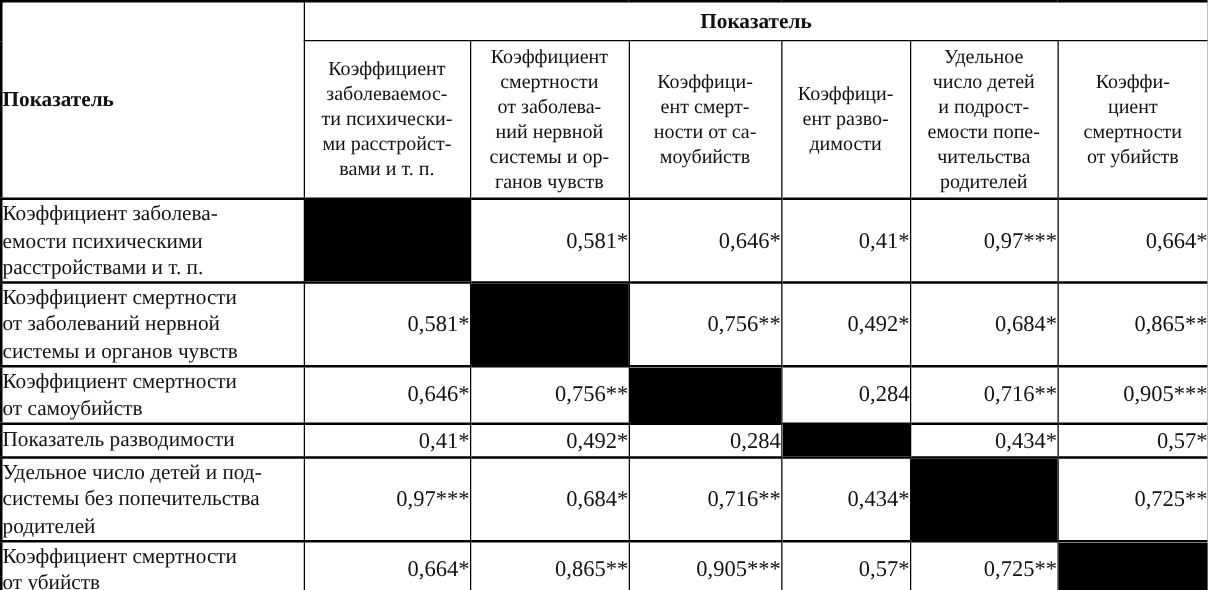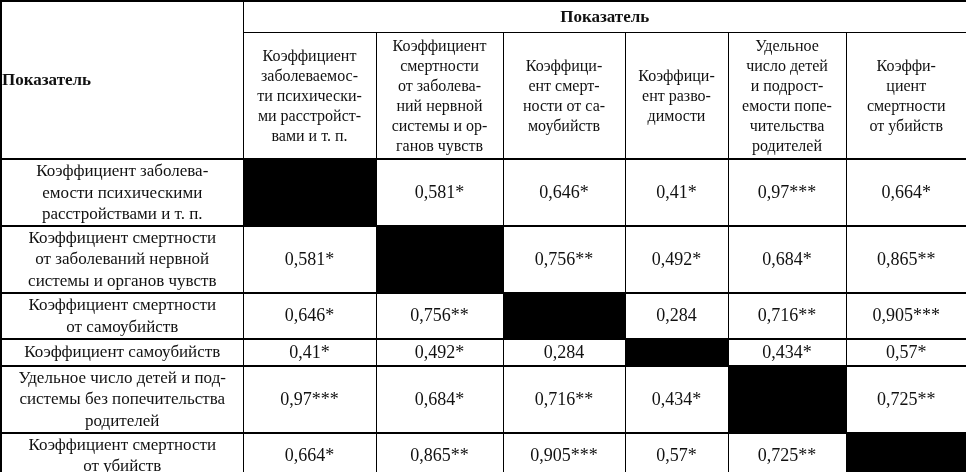--- a/index.html
+++ b/index.html
@@ -48,29 +48,29 @@
   }
   .colhead {
     text-align: center;
     font-weight: normal;
     font-size: 16px;
     line-height: 20px;
     white-space: pre-line;
     height: 125px;
   }
   .rowlabel {
-    text-align: center;
+    text-align: left;
     font-weight: normal;
     font-size: 17px;
     line-height: 21.5px;
     white-space: pre-line;
     padding: 2px 4px 2px 6px;
   }
   .val {
-    text-align: center;
+    text-align: right;
     font-size: 18px;
   }
   .diag {
     background: #000000;
   }
   tr.r1 { height: 65px; }
   tr.r2 { height: 67px; }
   tr.r3 { height: 46px; }
   tr.r4 { height: 27px; }
   tr.r5 { height: 67px; }
@@ -152,21 +152,21 @@
       <td class="rowlabel">Коэффициент смертности
 от самоубийств</td>
       <td class="val">0,646*</td>
       <td class="val">0,756**</td>
       <td class="val diag"></td>
       <td class="val">0,284</td>
       <td class="val">0,716**</td>
       <td class="val">0,905***</td>
     </tr>
     <tr class="r4">
-      <td class="rowlabel">Коэффициент самоубийств</td>
+      <td class="rowlabel">Показатель разводимости</td>
       <td class="val">0,41*</td>
       <td class="val">0,492*</td>
       <td class="val">0,284</td>
       <td class="val diag"></td>
       <td class="val">0,434*</td>
       <td class="val">0,57*</td>
     </tr>
     <tr class="r5">
       <td class="rowlabel">Удельное число детей и под-
 системы без попечительства

